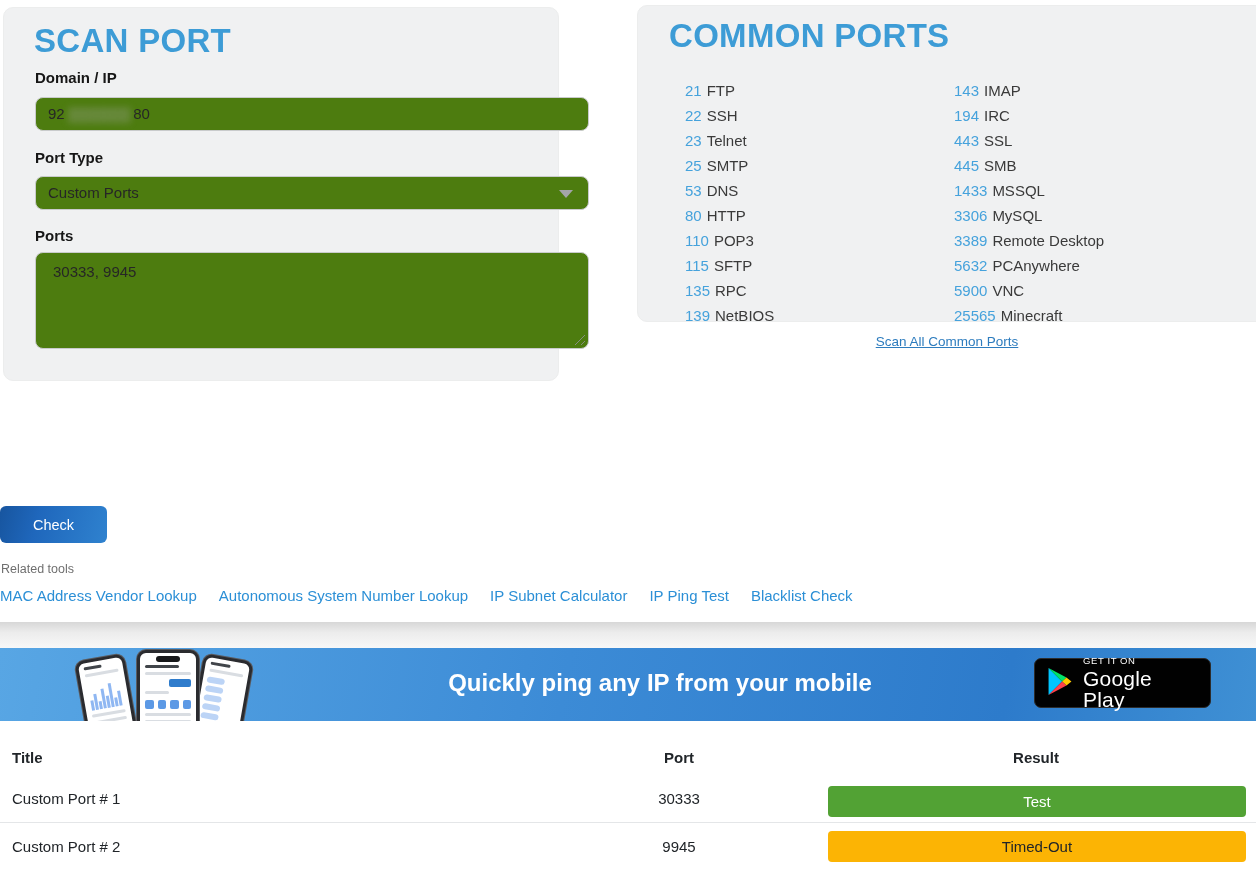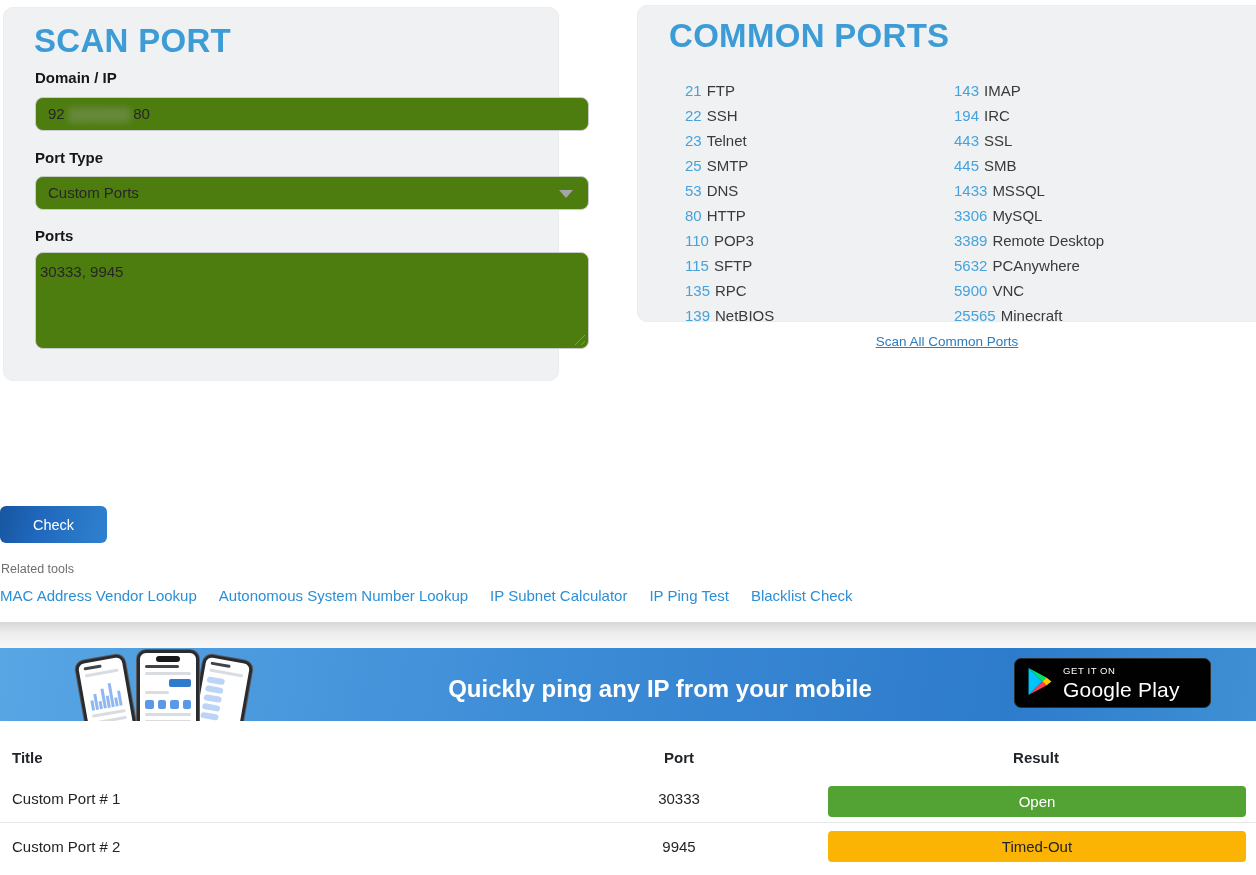--- a/index.html
+++ b/index.html
@@ -20,21 +20,21 @@
   #domain-label { top:61px; }
   #porttype-label { top:141px; }
   #ports-label { top:219px; }
 
   .control {
     position:absolute; left:31px; width:554px; background:#4d7c0f;
     border:1px solid #c9cbcc; border-radius:8px; font-size:15px; color:#262626;
   }
   #domain-input { top:89px;  height:34px; line-height:32px; padding:0 12px; }
   #port-select  { top:168px; height:34px; line-height:32px; padding:0 12px; cursor:pointer; }
-  #ports-textarea { top:244px; height:97px; padding:9px 4px; line-height:19px; }
+  #ports-textarea { top:244px; height:97px; padding:9px 17px; line-height:19px; }
 
   .blur-mask { filter:blur(3px); color:#a9a9a9; letter-spacing:-1px; margin:0 3px; font-size:14px; }
 
   .caret-down {
     position:absolute; right:15px; top:13px; width:0; height:0;
     border-left:7px solid transparent; border-right:7px solid transparent; border-top:8px solid #a3a5a8;
   }
   .resize-handle {
     position:absolute; right:3px; bottom:3px; width:13px; height:13px; opacity:.85;
     background:repeating-linear-gradient(135deg, transparent 0 3px, #8f9193 3px 4px);
@@ -64,21 +64,21 @@
   #divider-band {
     position:absolute; left:0; top:622px; width:1256px; height:26px;
     background:linear-gradient(to bottom,#d7d7d7 0%,#ececec 40%,#f8f8f8 100%);
   }
 
   #banner {
     position:absolute; left:0; top:648px; width:1256px; height:73px; overflow:hidden;
     background:linear-gradient(100deg,#58a6e4 0%,#3c8bd6 45%,#2d7bcb 80%,#3f90d4 100%);
   }
   #banner-title {
-    position:absolute; left:0; right:0; top:27px; margin:0; text-align:center; padding-left:64px;
+    position:absolute; left:0; right:0; top:21px; margin:0; text-align:center; padding-left:64px;
     color:#fff; font-size:24px; font-weight:700;
   }
 
   #phones { position:absolute; left:82px; top:2px; width:190px; height:71px; }
   .phone { position:absolute; background:#fff; border:3px solid #2a2b2f; border-radius:9px;
            box-shadow:0 0 0 1px #5a5c61; overflow:hidden; }
   #phone-left   { left:0;    top:7px; width:50px; height:92px; transform:rotate(-10deg); }
   #phone-center { left:55px; top:0;   width:62px; height:108px; z-index:3; }
   #phone-right  { left:114px;top:7px; width:50px; height:92px; transform:rotate(10deg); }
   .notch { position:absolute; left:50%; transform:translateX(-50%); top:3px; width:24px; height:6px;
@@ -87,21 +87,21 @@
   .ph-line.dark { background:#41454a; }
   .ph-btn { height:8px; width:22px; background:#2f7ccc; border-radius:2px; margin:4px 5px 0 auto; }
   .ph-chart { display:flex; align-items:flex-end; gap:1px; height:28px; margin:6px 6px 0 6px; }
   .ph-chart i { width:3px; background:#8fb7f2; display:block; }
   .ph-icons { display:flex; gap:4px; margin:6px 5px 0 5px; }
   .ph-icons i { width:9px; height:9px; background:#3f87e0; border-radius:2px; display:block; opacity:.85; }
   .ph-chips { display:flex; flex-wrap:wrap; gap:3px; margin:5px 4px 0 4px; }
   .ph-chips i { width:18px; height:6px; background:#bcd4f6; border-radius:3px; display:block; }
 
   #gp-badge {
-    position:absolute; right:45px; top:10px; width:197px; height:50px; background:#010101;
+    position:absolute; right:45px; top:10px; width:177px; height:50px; background:#010101;
     border:1px solid #2c2c2c; border-radius:7px; display:flex; align-items:center; gap:11px;
     padding:0 13px; cursor:pointer;
   }
   #gp-texts { color:#fff; line-height:1; }
   #gp-small { display:block; font-size:9.5px; letter-spacing:.6px; margin-bottom:3px; }
   #gp-large { display:block; font-size:21px; letter-spacing:.2px; }
 
   .th { position:absolute; font-size:15px; font-weight:700; color:#212529; top:749px; }
   #th-title  { left:12px; }
   #th-port   { left:619px; width:120px; text-align:center; }
@@ -258,21 +258,21 @@
       </span>
     </a>
   </section>
 
   <div class="th" id="th-title">Title</div>
   <div class="th" id="th-port">Port</div>
   <div class="th" id="th-result">Result</div>
 
   <div class="cell" id="r1-title">Custom Port # 1</div>
   <div class="cell" id="r1-port">30333</div>
-  <div class="status-badge" id="r1-badge">Open</div>
+  <div class="status-badge" id="r1-badge">Test</div>
 
   <div id="row-sep"></div>
 
   <div class="cell" id="r2-title">Custom Port # 2</div>
   <div class="cell" id="r2-port">9945</div>
   <div class="status-badge" id="r2-badge">Timed-Out</div>
 
 </div>
 
 </body></html>

